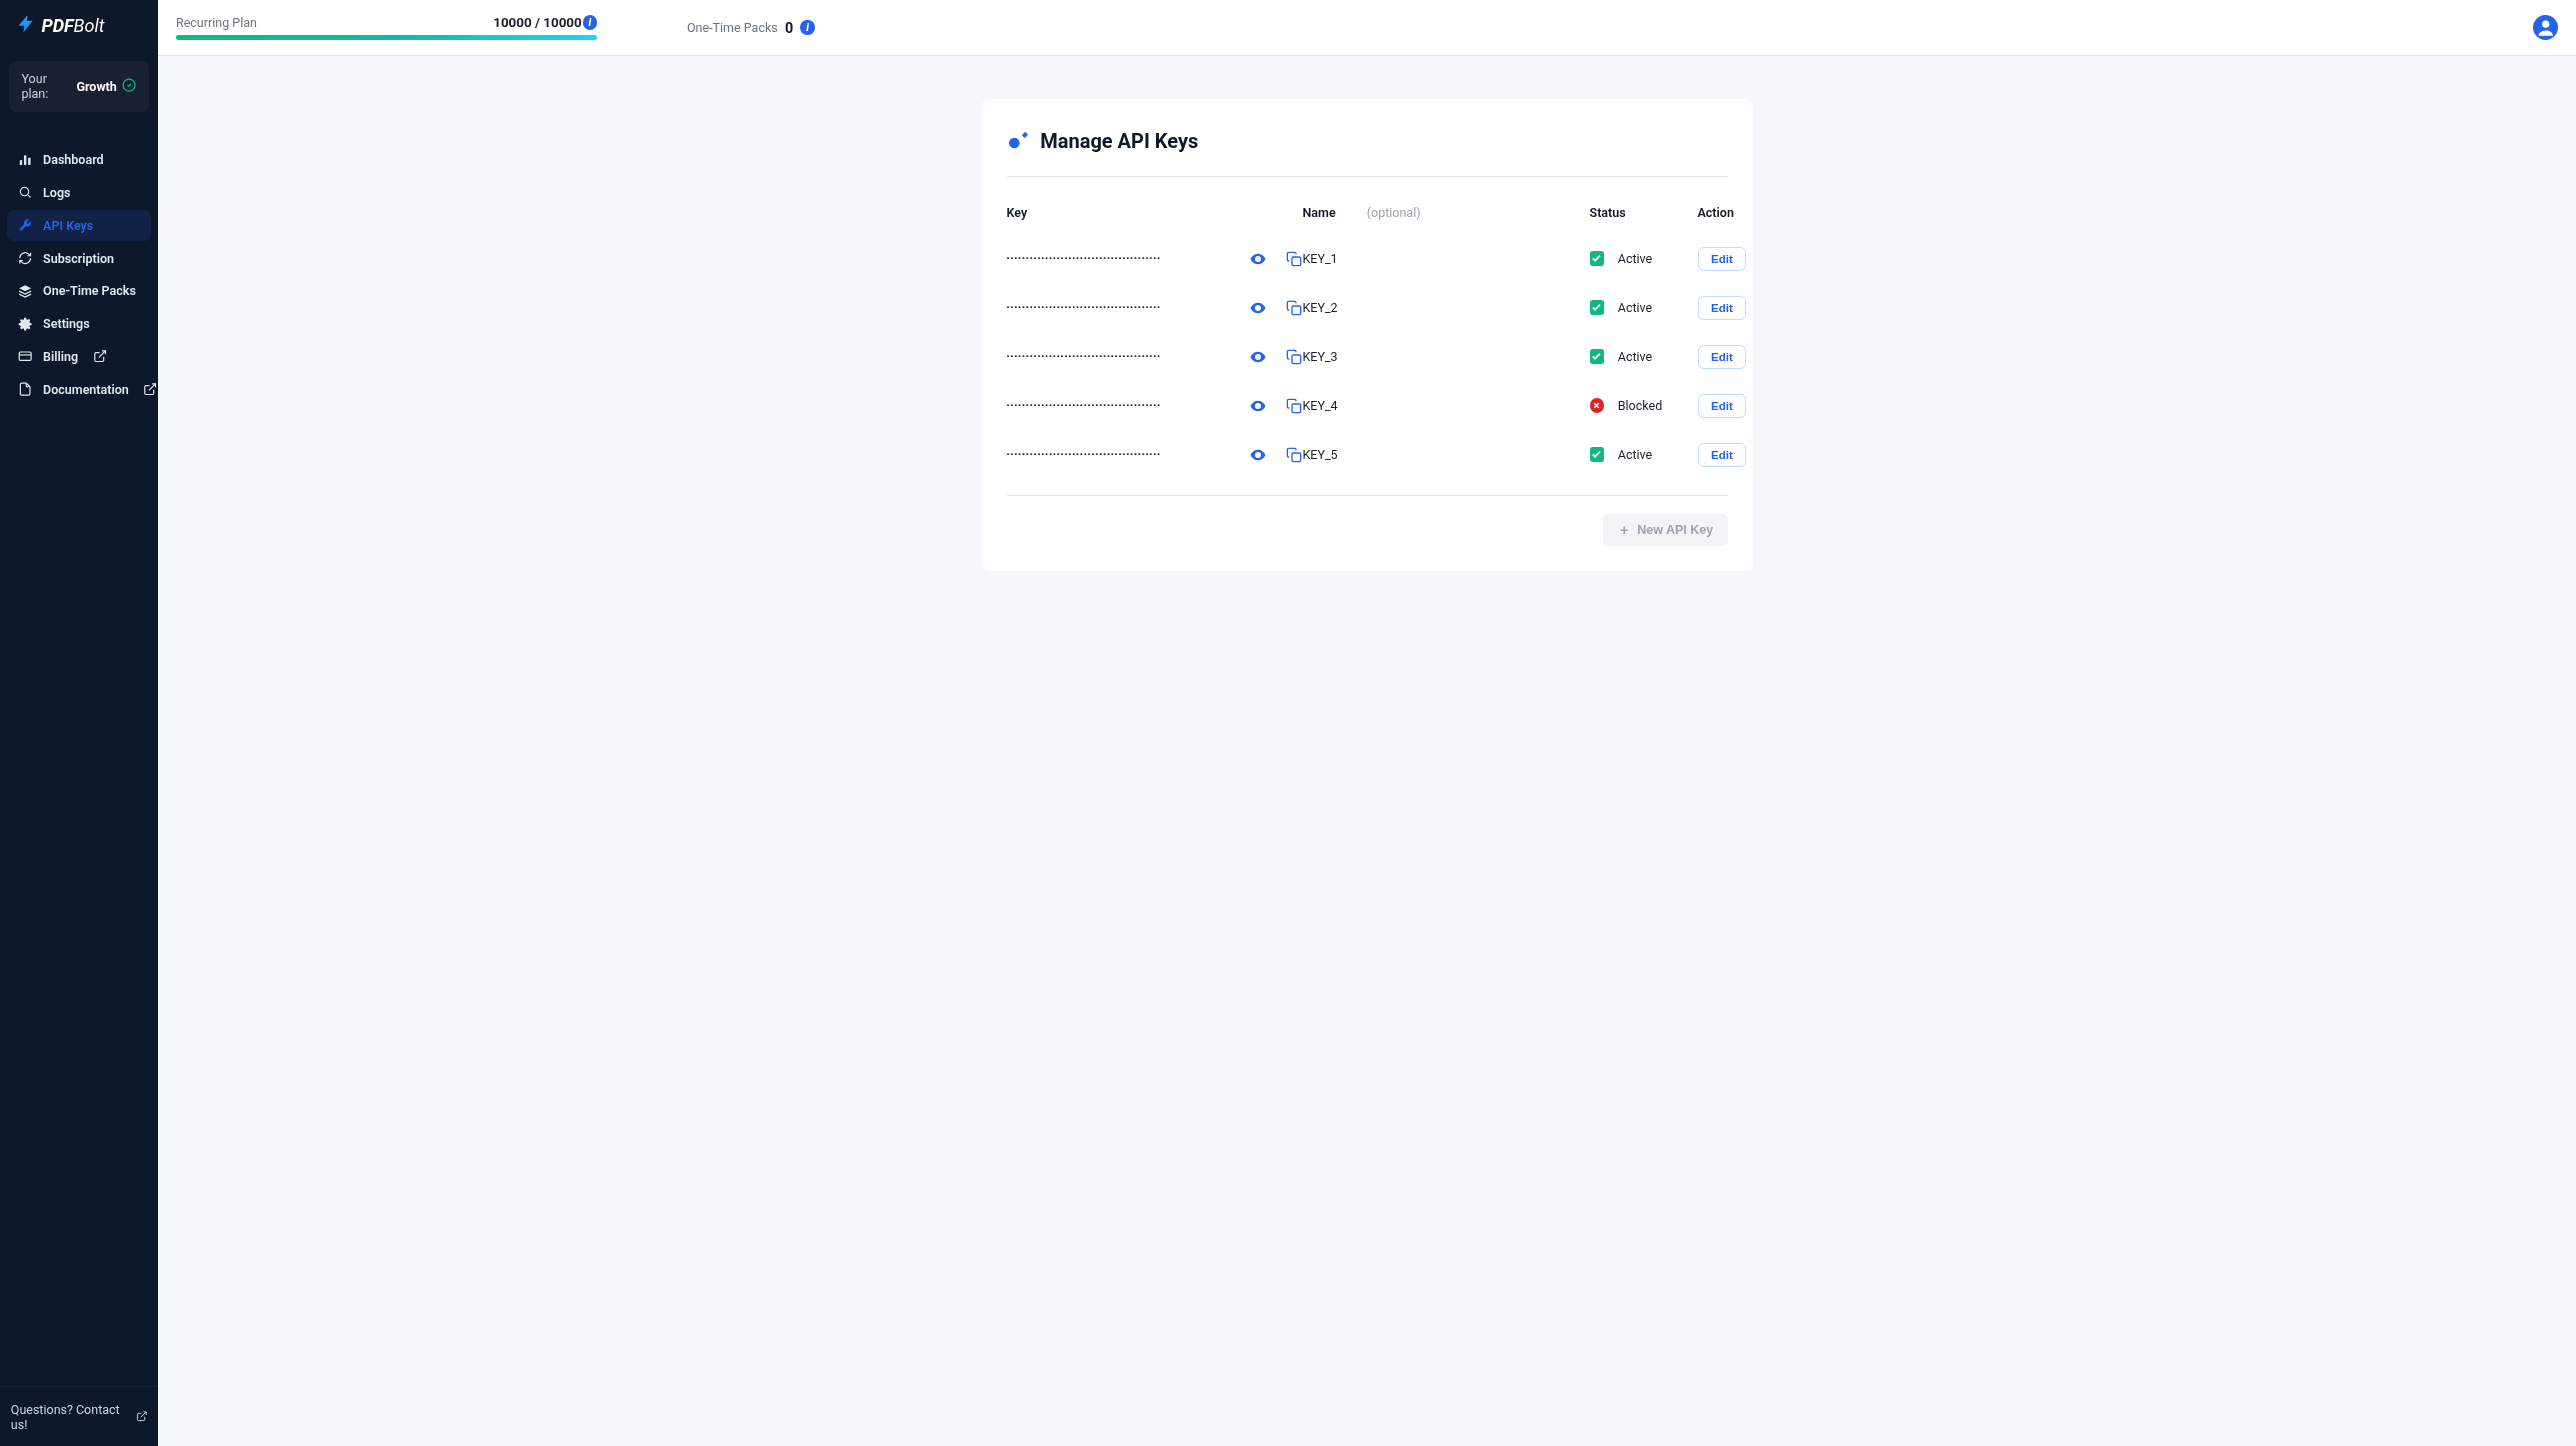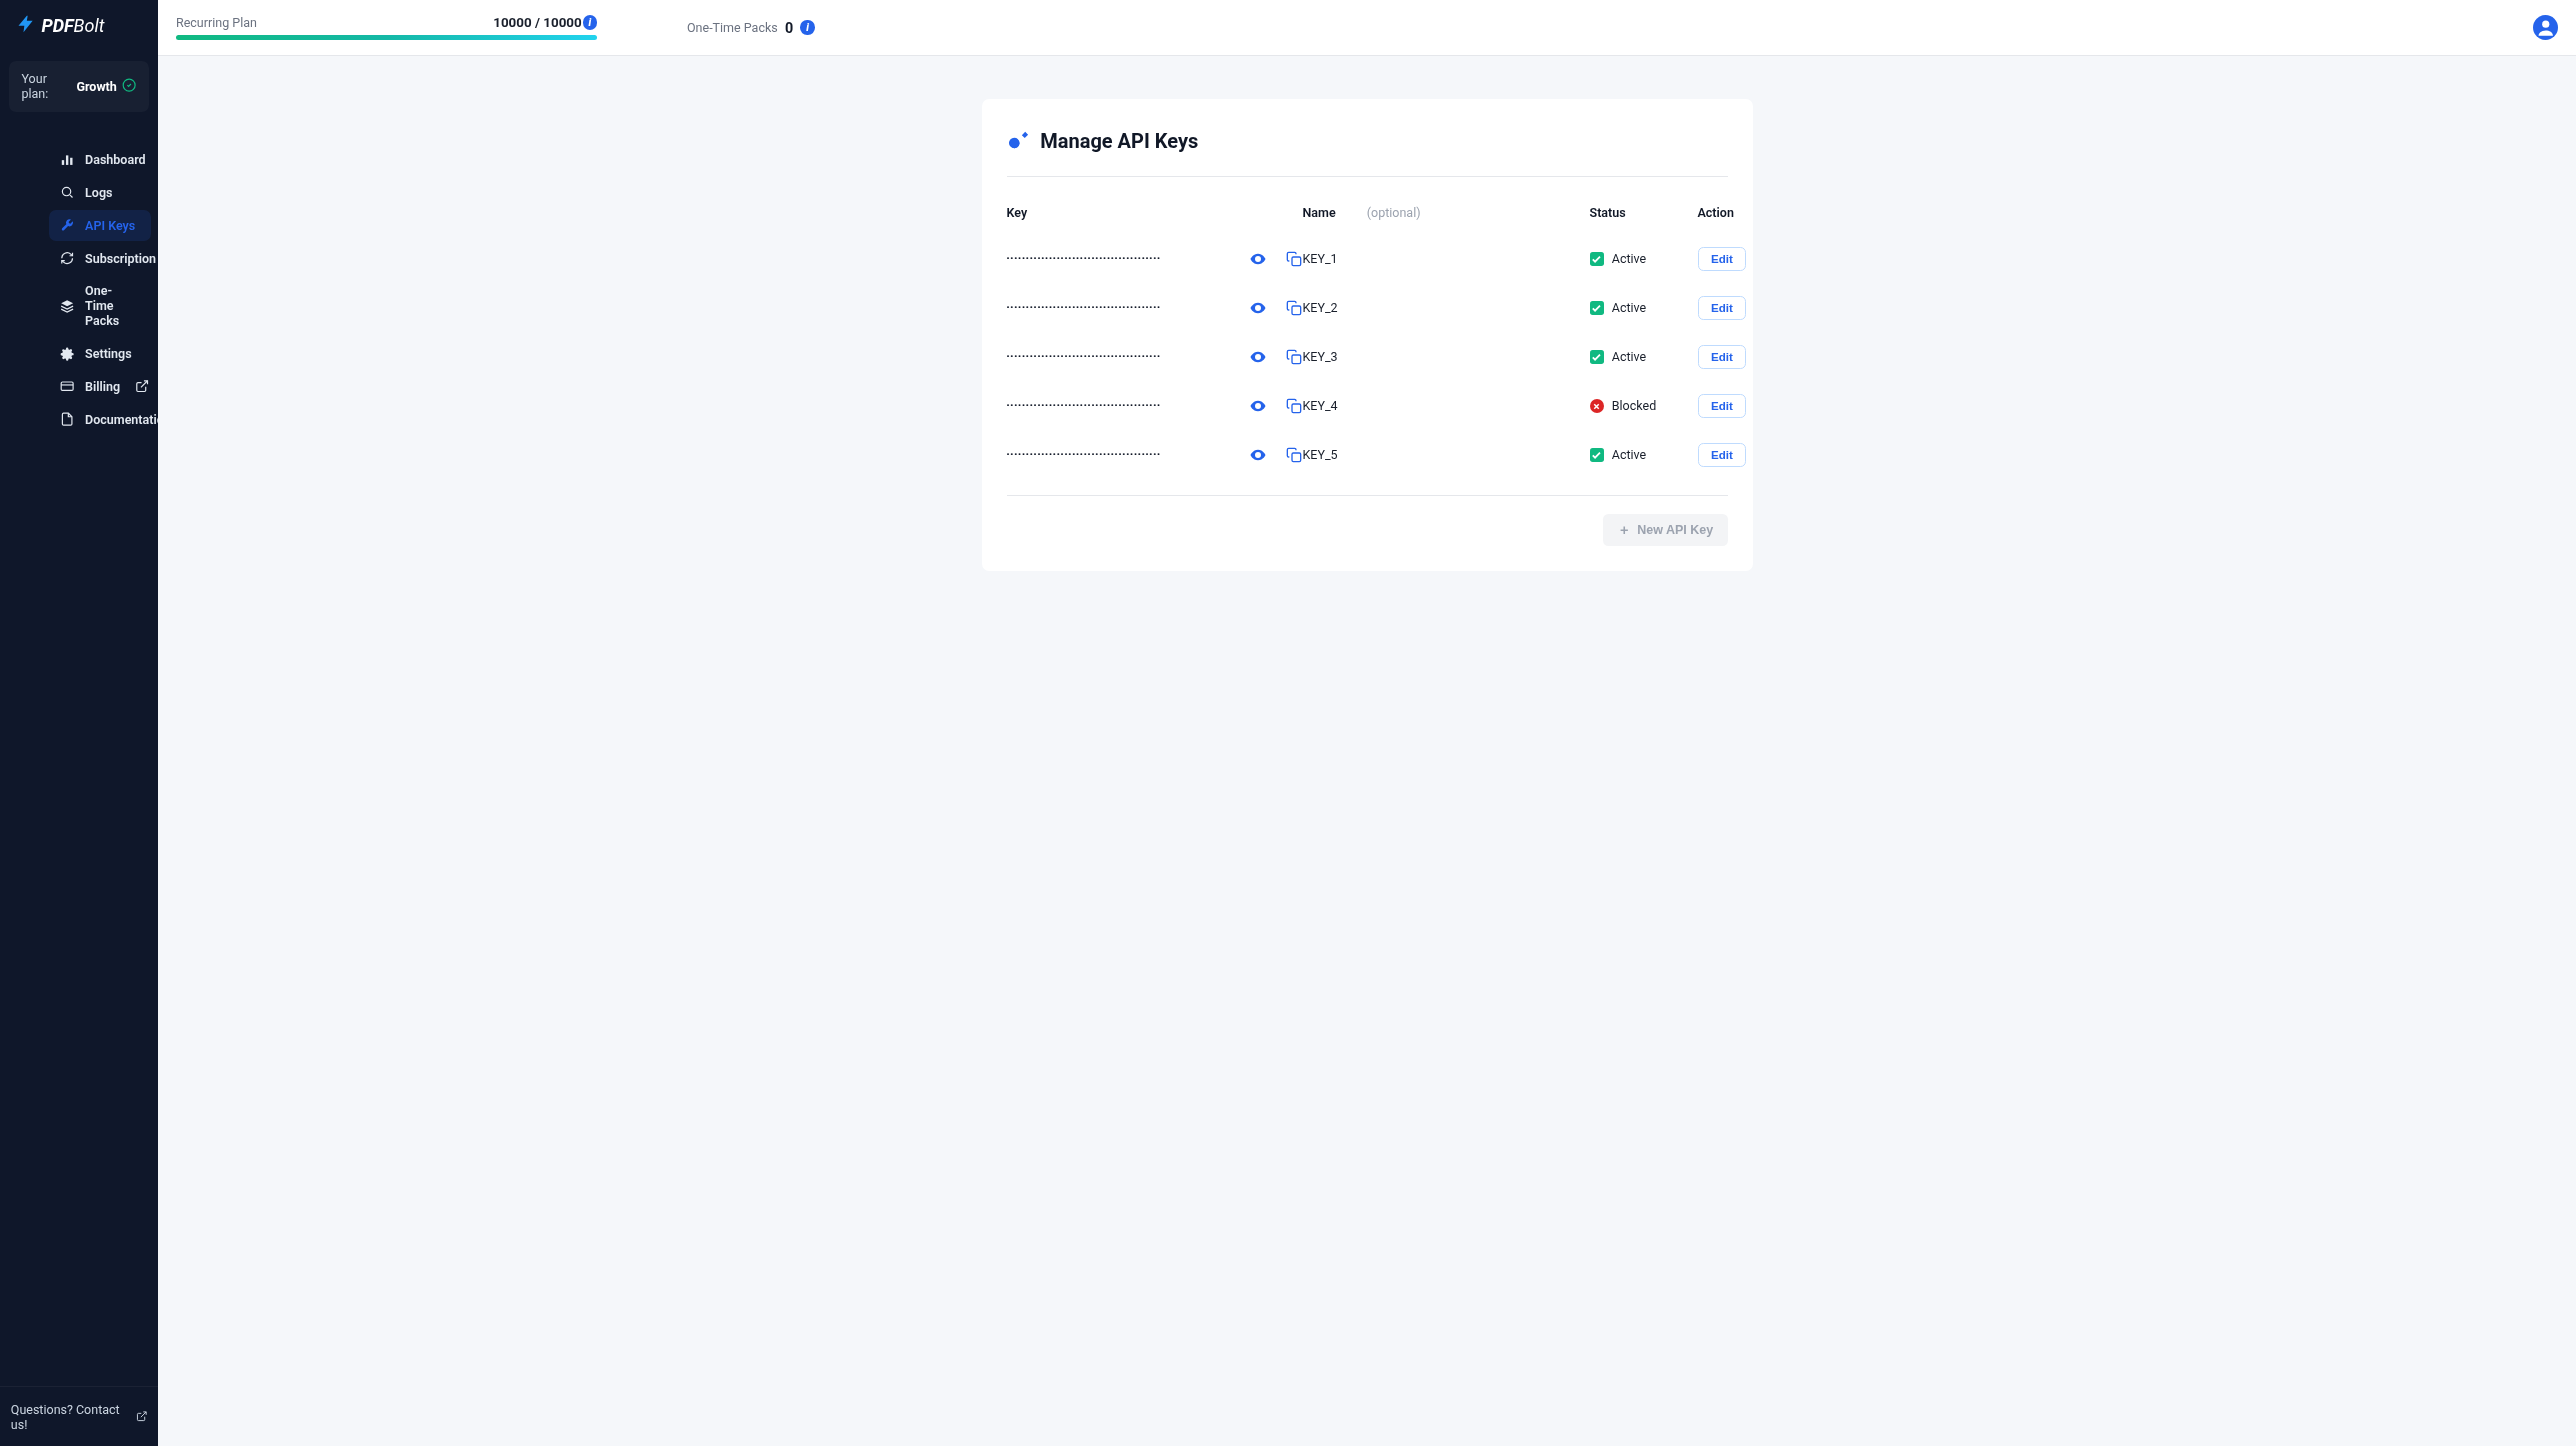--- a/index.html
+++ b/index.html
@@ -9,21 +9,21 @@
 
 .sidebar { width: 158px; background: #0f172a; color: #e2e8f0; display: flex; flex-direction: column; flex-shrink: 0; }
 .logo { display: flex; align-items: center; gap: 5.4px; padding: 14.3px 16px; }
 .logo-bolt { color: #2196F3; }
 .logo-text { color: #fff; font-style: italic; font-weight: 700; font-size: 18px; }
 .logo-text .thin { font-weight: 400; }
 .plan-box { background: rgba(255,255,255,0.04); border-radius: 7.2px; margin: 9px 9px 0; padding: 10.8px 12.5px; display: flex; align-items: center; gap: 5.4px; font-size: 12.5px; }
 .plan-label { color: #cbd5e1; }
 .plan-name { font-weight: 700; color: #fff; }
 .plan-check { color: #10b981; margin-left: auto; }
-.nav { margin-top: 32px; display: flex; flex-direction: column; gap: 1.8px; padding: 0 7.2px; flex: 1; margin-left: 42px; }
+.nav { margin-top: 32px; display: flex; flex-direction: column; gap: 1.8px; padding: 0 7.2px; flex: 1; }
 .nav-item { display: flex; align-items: center; gap: 10.8px; padding: 8px 10.8px; border-radius: 7.2px; color: #e2e8f0; font-size: 12.5px; font-weight: 600; cursor: pointer; }
 .nav-item.active { background: rgba(37,99,235,0.15); color: #2563eb; }
 .nav-item svg { width: 14.3px; height: 14.3px; flex-shrink: 0; }
 .nav-item .ext { margin-left: 3.6px; }
 .sidebar-footer { padding: 14.3px 10.8px; font-size: 12.5px; color: #cbd5e1; display: flex; align-items: center; gap: 5.4px; border-top: 0.9px solid rgba(255,255,255,0.05); cursor: pointer; }
 
 
 .main { flex: 1; display: flex; flex-direction: column; background: #f5f7fa; }
 .topbar { height: 56px; background: #fff; border-bottom: 0.9px solid #e5e7eb; display: flex; align-items: center; padding: 0 18px; gap: 36px; }
 .plan-usage { display: flex; flex-direction: column; gap: 5.4px; width: 421px; }
@@ -43,21 +43,21 @@
 .card-header { display: flex; align-items: center; gap: 10.8px; padding-bottom: 21.5px; border-bottom: 0.9px solid #e5e7eb; }
 .card-header h1 { font-size: 20px; font-weight: 700; color: #111827; }
 .key-icon-header { color: #2563eb; }
 .table { margin-top: 21.5px; }
 .table-head { display: grid; grid-template-columns: 296px 287px 108px 54px; font-size: 12.5px; color: #111827; font-weight: 600; padding: 7.2px 0 14.3px; }
 .table-head .optional { color: #9ca3af; font-weight: 400; margin-left: 28px; }
 .table-row { display: grid; grid-template-columns: 296px 287px 108px 54px; align-items: center; padding: 12.5px 0; font-size: 12.5px; }
 .key-cell { display: flex; align-items: center; gap: 18px; }
 .key-mask { letter-spacing: 0.9px; font-weight: 900; font-size: 8px; color: #111827; flex: 1; }
 .icon-btn { width: 18px; height: 18px; color: #2563eb; cursor: pointer; display: flex; align-items: center; justify-content: center; }
-.status-cell { display: flex; align-items: flex-end; gap: 8px; }
+.status-cell { display: flex; align-items: flex-start; gap: 14px; }
 .status-icon { width: 14.3px; height: 14.3px; border-radius: 2.7px; display: flex; align-items: center; justify-content: center; }
 .status-active { background: #10b981; color: #fff; }
 .status-blocked { background: #dc2626; color: #fff; border-radius: 50%; }
 .edit-btn { border: 0.9px solid #bfdbfe; background: #fff; color: #2563eb; border-radius: 5.4px; padding: 4.5px 12.5px; font-size: 11.6px; font-weight: 600; cursor: pointer; }
 .card-footer { border-top: 0.9px solid #e5e7eb; margin-top: 16px; padding-top: 18px; display: flex; justify-content: flex-end; }
 .new-key-btn { background: #f3f4f6; color: #9ca3af; border: none; border-radius: 5.4px; padding: 9px 14.3px; font-size: 12.5px; font-weight: 600; display: flex; align-items: center; gap: 7.2px; cursor: not-allowed; }
 </style>
 </head>
 <body>
 

